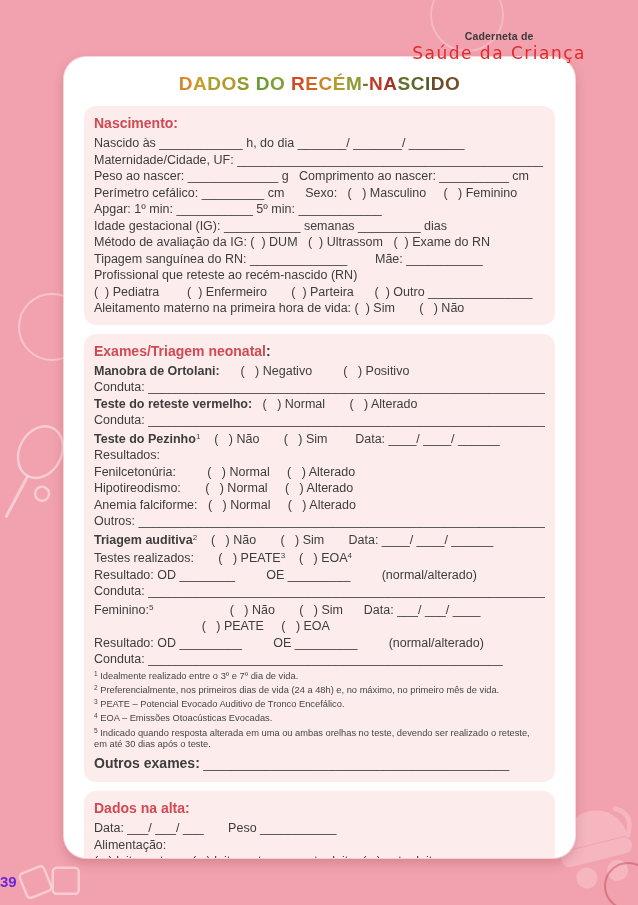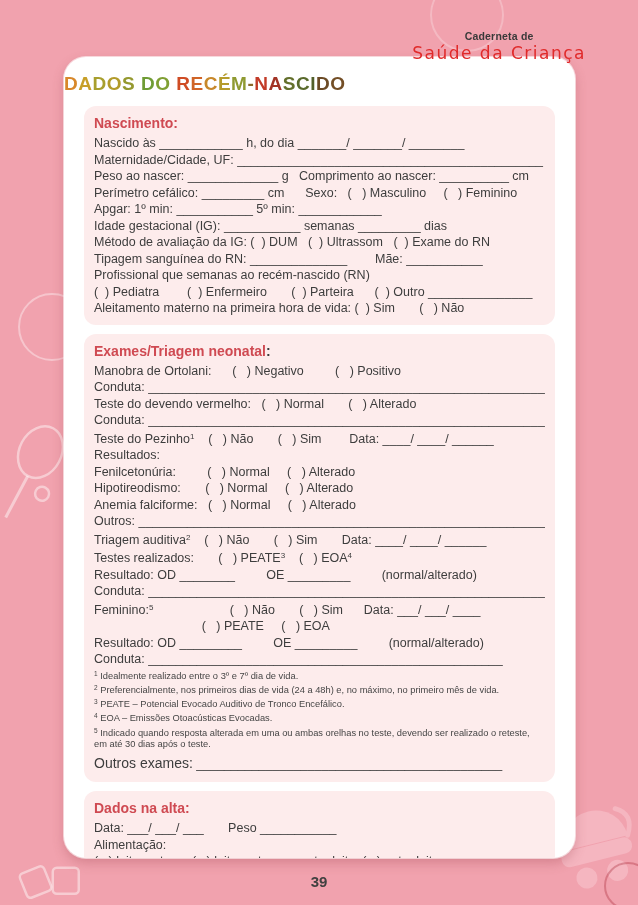--- a/index.html
+++ b/index.html
@@ -16,44 +16,44 @@
   .booklet-header{position:absolute;top:13px;right:52px;text-align:center;z-index:2;margin-top:17px;}
   .cad{font-size:10.5px;font-weight:bold;color:#3a3a3a;letter-spacing:0.2px;}
   .script{font-size:17px;color:#e02a2a;font-family:"DejaVu Sans",sans-serif;letter-spacing:1.5px;margin-top:1px;}
   
   .card{
     position:absolute;left:64px;top:57px;width:511px;height:801px;z-index:1;
     background:#ffffff;border-radius:22px;overflow:hidden;
     box-shadow:0 0 0 1px rgba(255,255,255,0.6), 0 5px 12px rgba(150,60,70,0.3);
   }
   .title{
-    text-align:left;font-weight:bold;font-size:19px;letter-spacing:0.5px;
+    text-align:center;font-weight:bold;font-size:19px;letter-spacing:0.5px;
     margin:16px 0 11px;font-family:"Liberation Sans",sans-serif;
   }
   .panel{
     background:#fdecec;border-radius:12px;
     padding:7px 10px 8px;margin:0 20px 9px;
   }
   
   .line{
     white-space:pre;overflow:hidden;line-height:16.5px;font-size:12.5px;color:#3d3d3d;
   }
-  .line span.b{font-weight:normal;}
+  .line span.b{font-weight:bold;}
   .line span.sup{font-size:8px;vertical-align:4px;}
   .line span.h{font-weight:bold;color:#cf4a52;font-size:14px;}
   .line span.hd{font-weight:bold;color:#3d3d3d;font-size:14px;}
   .line.h{line-height:20px;margin-bottom:1px;}
   .line.fn{font-size:9.3px;line-height:11.3px;white-space:normal;color:#454545;}
   .line.fn span.sup{font-size:6.5px;vertical-align:3px;}
   .line.big{line-height:20px;margin-top:3px;}
   .line.big span.b{font-size:14px;}
   
   .pagenum{
-    position:absolute;bottom:15px;left:0;width:100%;text-align:center;z-index:2;
-    font-weight:bold;font-size:15px;color:#404040;
+    position:absolute;bottom:15px;left:0;width:100%;z-index:2;
+    font-weight:bold;font-size:15px;color:#6d28d9;
   }
 </style>
 </head>
 <body>
 
 <div class="deco circle-wm" style="left:18px;top:293px;width:64px;height:64px;"></div>
 <div class="deco circle-wm" style="left:430px;top:-22px;width:70px;height:70px;border-color:rgba(255,255,255,0.25);"></div>
 <svg class="deco" style="left:-16px;top:420px;transform:rotate(28deg);" width="90" height="120" viewBox="0 0 90 120">
   <ellipse cx="42" cy="30" rx="21" ry="27" fill="none" stroke="rgba(255,255,255,0.45)" stroke-width="2.5"></ellipse>
   <line x1="42" y1="57" x2="42" y2="104" stroke="rgba(255,255,255,0.45)" stroke-width="3"></line>
@@ -84,29 +84,29 @@
   <div class="panel">
       <div class="line h"><span class="h">Nascimento:</span></div>
       <div class="line"><span>Nascido às ____________ h, do dia _______/ _______/ ________</span></div>
       <div class="line"><span>Maternidade/Cidade, UF: ____________________________________________</span></div>
       <div class="line"><span>Peso ao nascer: _____________ g   Comprimento ao nascer: __________ cm</span></div>
       <div class="line"><span>Perímetro cefálico: _________ cm      Sexo:   (   ) Masculino     (   ) Feminino</span></div>
       <div class="line"><span>Apgar: 1º min: ___________ 5º min: ____________</span></div>
       <div class="line"><span>Idade gestacional (IG): ___________ semanas _________ dias</span></div>
       <div class="line"><span>Método de avaliação da IG: (  ) DUM   (  ) Ultrassom   (  ) Exame do RN</span></div>
       <div class="line"><span>Tipagem sanguínea do RN: ______________        Mãe: ___________</span></div>
-      <div class="line"><span>Profissional que semanas ao recém-nascido (RN)</span></div>
+      <div class="line"><span>Profissional que reteste ao recém-nascido (RN)</span></div>
       <div class="line"><span>(  ) Pediatra        (  ) Enfermeiro       (  ) Parteira      (  ) Outro _______________</span></div>
       <div class="line"><span>Aleitamento materno na primeira hora de vida: (  ) Sim       (   ) Não</span></div>
     </div>
   <div class="panel">
       <div class="line h"><span class="h">Exames/Triagem neonatal</span><span class="hd">:</span></div>
       <div class="line"><span class="b">Manobra de Ortolani:</span><span>      (   ) Negativo         (   ) Positivo</span></div>
       <div class="line"><span>Conduta: ________________________________________________________________</span></div>
-      <div class="line"><span class="b">Teste do devendo vermelho:</span><span>   (   ) Normal       (   ) Alterado</span></div>
+      <div class="line"><span class="b">Teste do reteste vermelho:</span><span>   (   ) Normal       (   ) Alterado</span></div>
       <div class="line"><span>Conduta: ________________________________________________________________</span></div>
       <div class="line"><span class="b">Teste do Pezinho</span><span class="sup">1</span><span>    (   ) Não       (   ) Sim        Data: ____/ ____/ ______</span></div>
       <div class="line"><span>Resultados:</span></div>
       <div class="line"><span>Fenilcetonúria:         (   ) Normal     (   ) Alterado</span></div>
       <div class="line"><span>Hipotireodismo:       (   ) Normal     (   ) Alterado</span></div>
       <div class="line"><span>Anemia falciforme:   (   ) Normal     (   ) Alterado</span></div>
       <div class="line"><span>Outros: _________________________________________________________________</span></div>
       <div class="line"><span class="b">Triagem auditiva</span><span class="sup">2</span><span>    (   ) Não       (   ) Sim       Data: ____/ ____/ ______</span></div>
       <div class="line"><span>Testes realizados:       (   ) PEATE</span><span class="sup">3</span><span>    (   ) EOA</span><span class="sup">4</span></div>
       <div class="line"><span>Resultado: OD ________         OE _________         (normal/alterado)</span></div>

